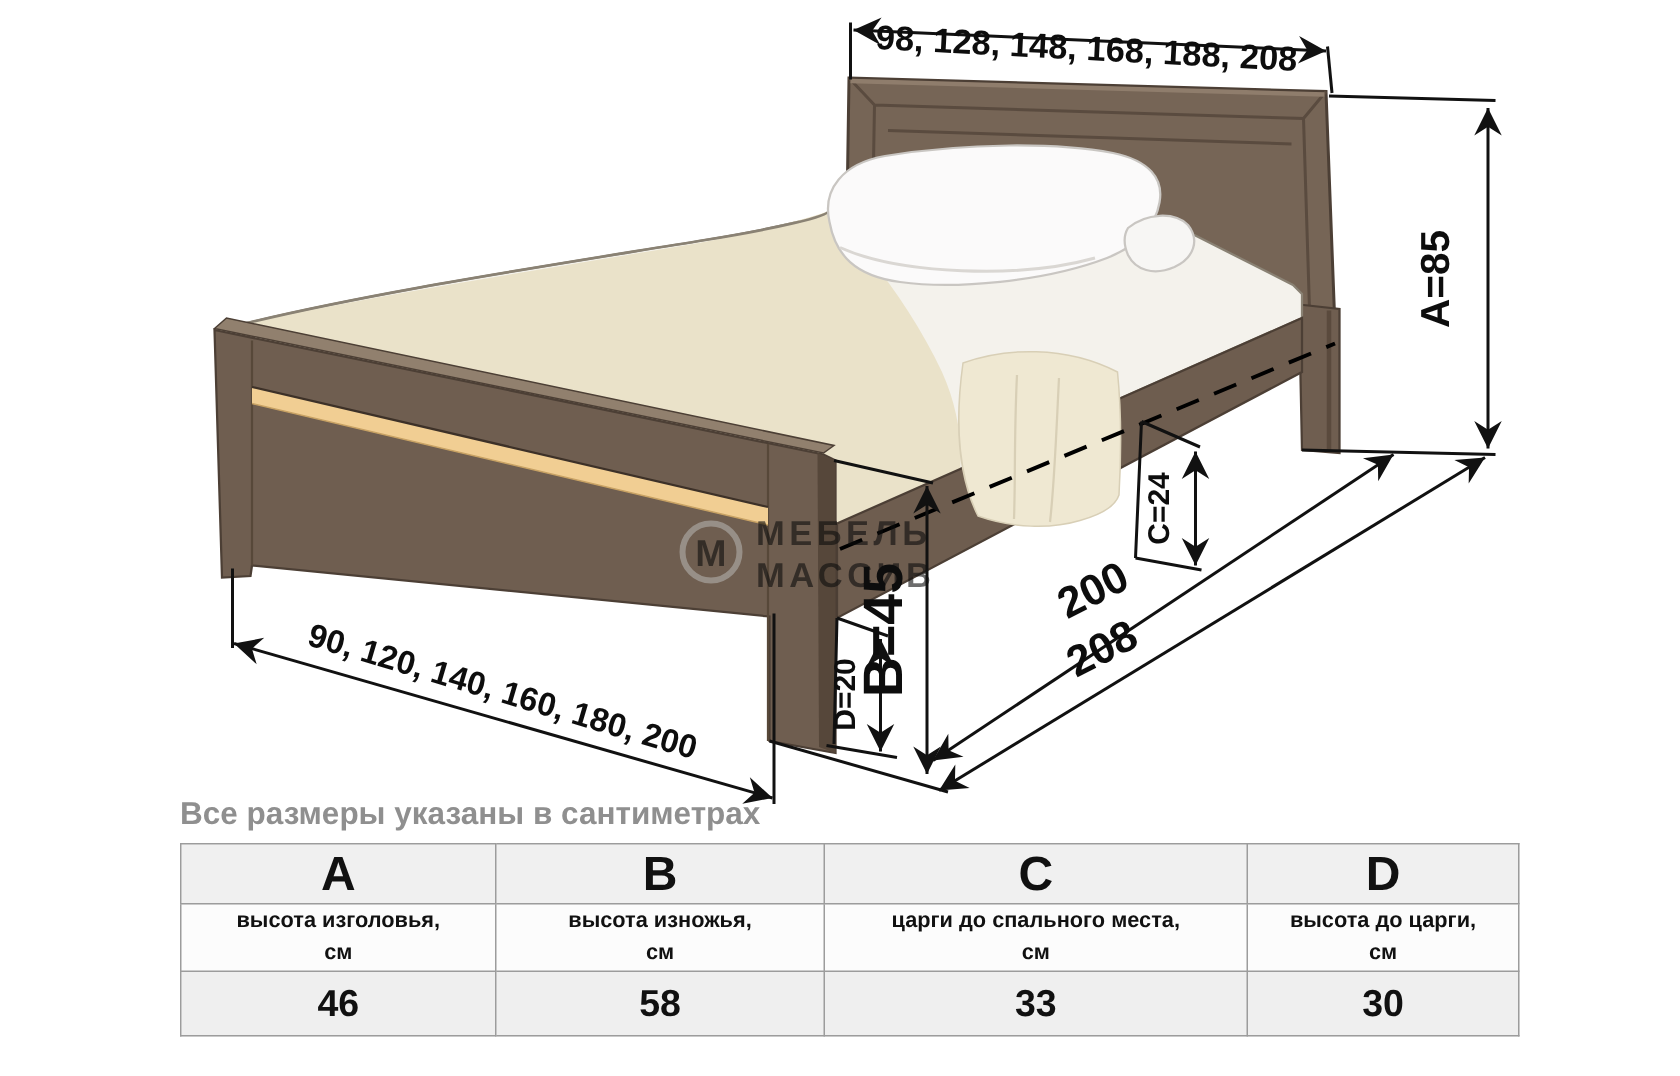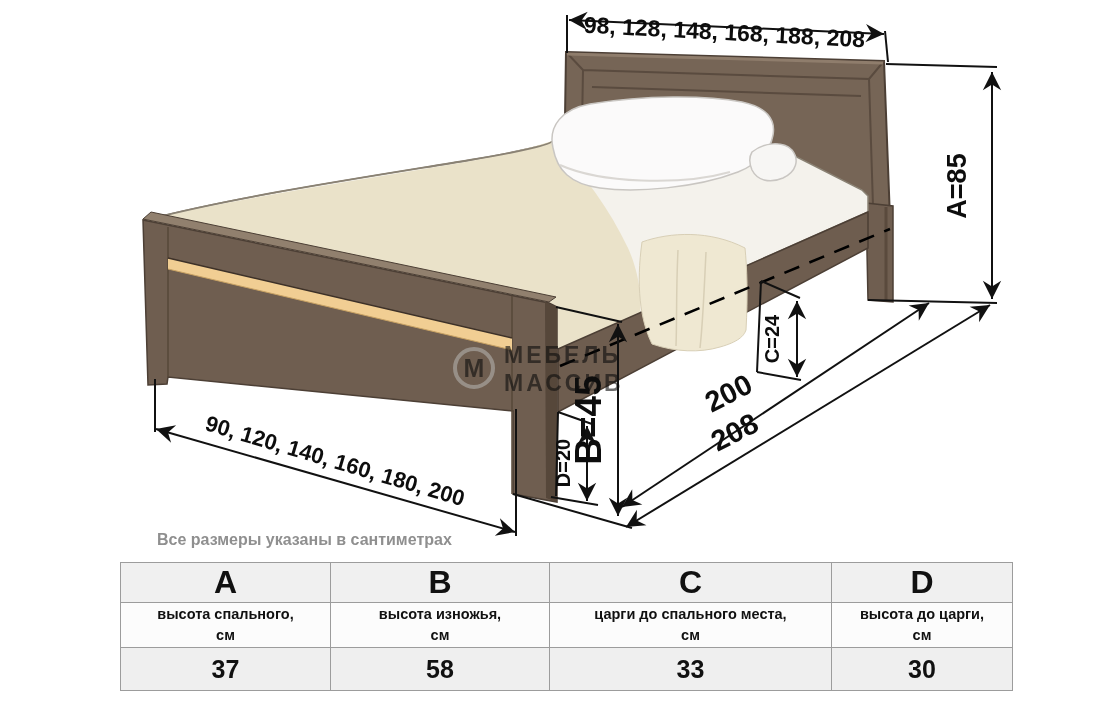--- a/index.html
+++ b/index.html
@@ -1,21 +1,21 @@
 <!DOCTYPE html>
 <html><head>
 <meta charset="utf-8">
 <style>
   html,body{margin:0;padding:0;background:#ffffff;}
   body{width:1120px;height:717px;font-family:"Liberation Sans",sans-serif;position:relative;overflow:hidden;}
   .stage{position:absolute;left:0;top:0;width:1120px;height:717px;}
   svg{position:absolute;left:0;top:0;}
   svg text{font-family:"Liberation Sans",sans-serif;font-weight:bold;fill:#0d0d0d;}
   .dim-label{fill:#0d0d0d;}
-  .note{position:absolute;left:120px;top:531px;font-size:16px;font-weight:bold;color:#8f8f8f;margin-left:37px;}
+  .note{position:absolute;left:120px;top:531px;font-size:21px;font-weight:bold;color:#8f8f8f;}
   .size-table{position:absolute;left:120px;top:562px;width:892px;border-collapse:collapse;table-layout:fixed;}
   .size-table td{border:1px solid #9c9c9c;text-align:center;vertical-align:middle;padding:0;color:#111;}
   .size-table tr.letters td{height:39px;background:#f0f0f0;font-size:32px;font-weight:bold;}
   .size-table tr.descs td{height:44px;background:#fcfcfc;font-size:14.5px;font-weight:bold;line-height:1.45;}
   .size-table tr.values td{height:42px;background:#efefef;font-size:25px;font-weight:bold;}
 </style>
 </head>
 <body>
 
 <div class="stage">
@@ -120,38 +120,38 @@
   </colgroup>
   <tbody>
         <tr class="letters">
     <td>A</td>
     <td>B</td>
     <td>C</td>
     <td>D</td>
   </tr>
   <tr class="descs">
     <td>
-            <div>высота спального,</div>
+            <div>высота изголовья,</div>
             <div>см</div>
           </td>
     <td>
             <div>высота изножья,</div>
             <div>см</div>
           </td>
     <td>
             <div>царги до спального места,</div>
             <div>см</div>
           </td>
     <td>
             <div>высота до царги,</div>
             <div>см</div>
           </td>
   </tr>
   <tr class="values">
-    <td>37</td>
+    <td>46</td>
     <td>58</td>
     <td>33</td>
     <td>30</td>
   </tr>
 </tbody>
     </table>
 
 </div>
 
 </body></html>

